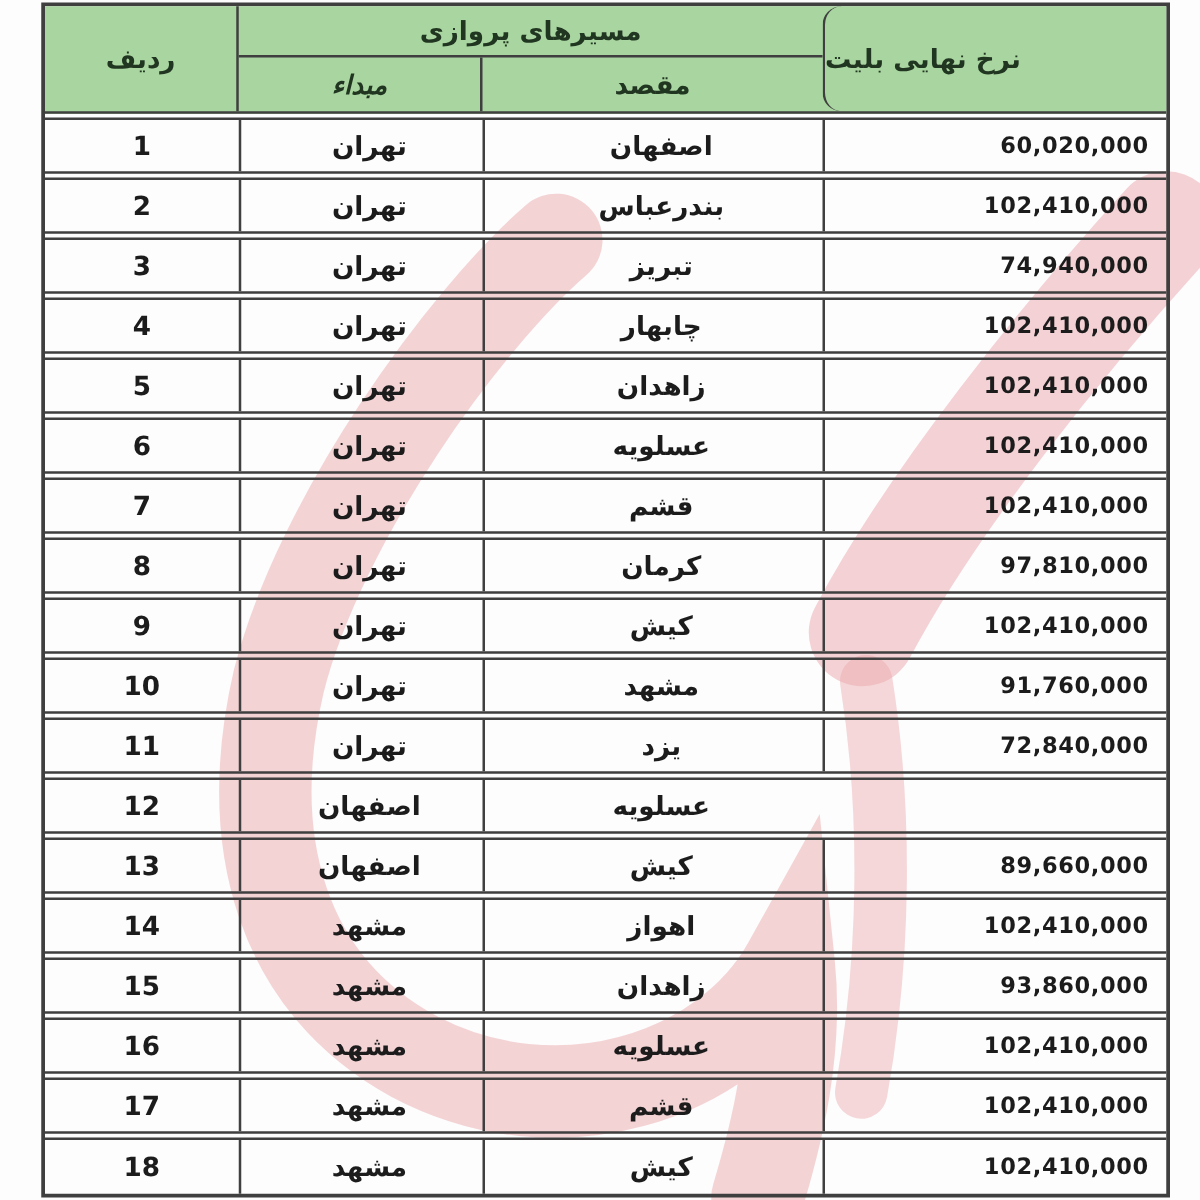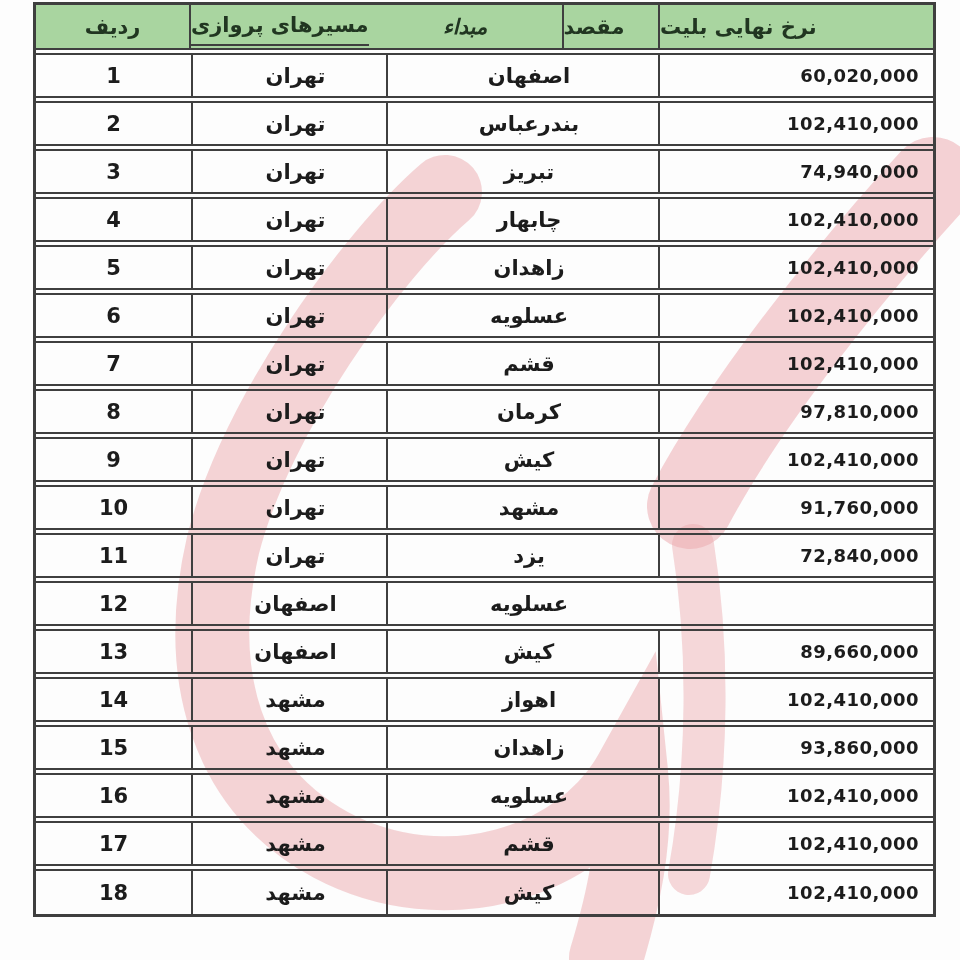--- a/index.html
+++ b/index.html
@@ -35,26 +35,26 @@
     display:grid;
     grid-template-columns:155px 195px 272px 1fr;
     background:var(--header-bg);
     border-bottom:2px solid var(--border);
     color:var(--header-text);
     font-weight:bold;
     font-size:21px;
   }
   .hcell{display:flex;align-items:center;justify-content:center;text-align:right;}
   .h-row{grid-column:1;border-right:2px solid var(--border);}
-  .h-routes{grid-column:2 / 4;display:flex;flex-direction:row;}
+  .h-routes{grid-column:2 / 4;display:flex;flex-direction:column;}
   .h-routes-title{height:41px;display:flex;align-items:center;justify-content:center;border-bottom:2px solid var(--border);}
   .h-routes-sub{display:grid;grid-template-columns:195px 1fr;height:43px;}
   .h-origin{border-right:2px solid var(--border);display:flex;align-items:center;justify-content:center;font-style:italic;}
   .h-dest{display:flex;align-items:center;justify-content:center;}
-  .h-price{grid-column:4;border-left:2px solid var(--border);display:flex;align-items:center;justify-content:flex-end;padding-right:12px;}
+  .h-price{grid-column:4;border-left:2px solid var(--border);display:flex;align-items:center;justify-content:flex-end;padding-right:12px;border-radius:15px;}
   .tbody{display:flex;flex-direction:column;gap:3px;padding-top:3px;}
   .row{
     display:grid;
     grid-template-columns:155px 195px 272px 1fr;
     height:45px;
     border-top:2px solid var(--border);
     border-bottom:2px solid var(--border);
     font-weight:bold;
     font-size:21px;
   }

